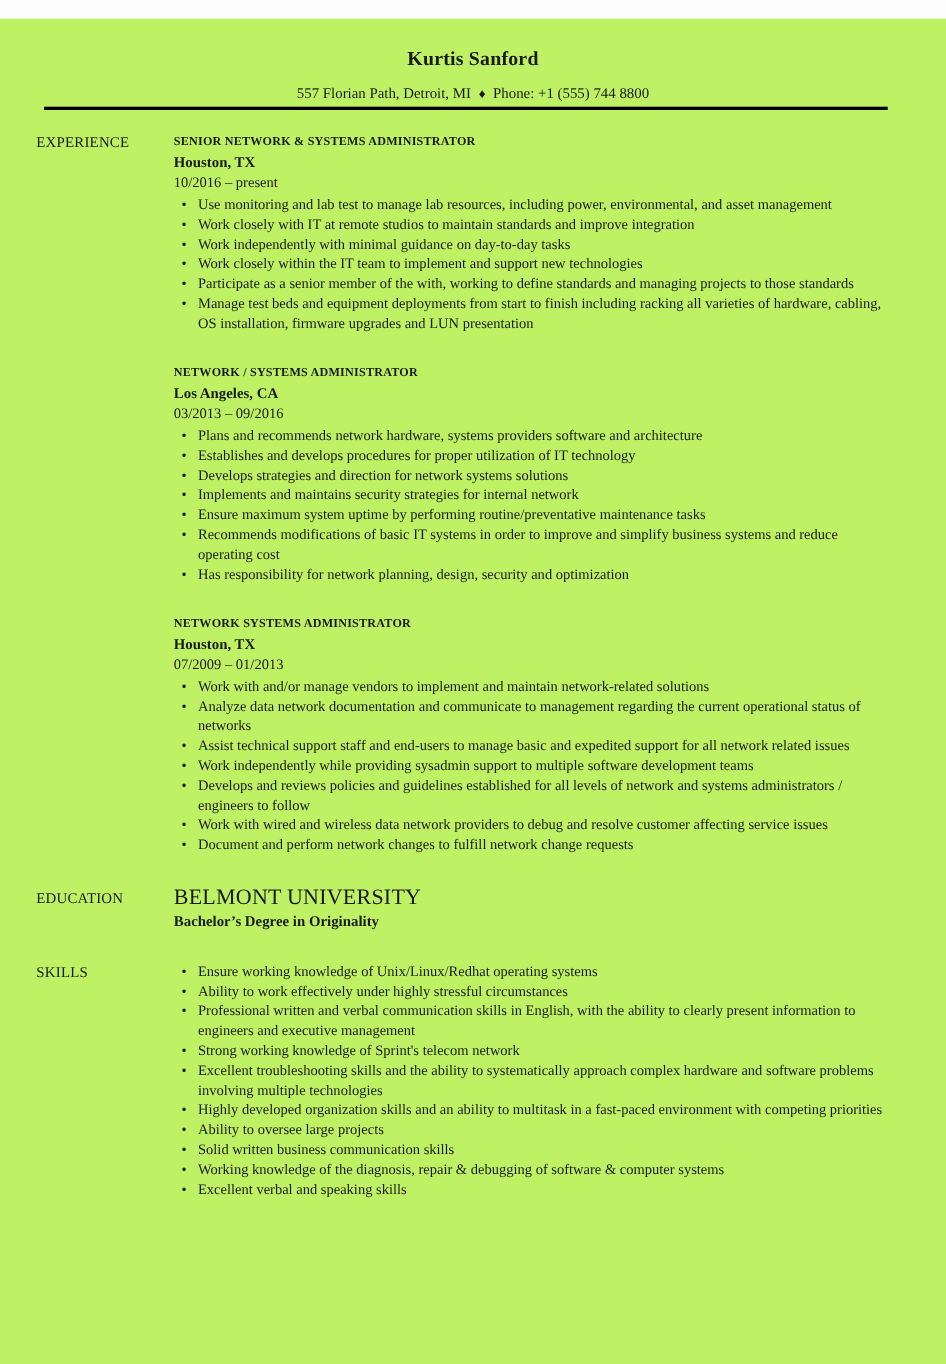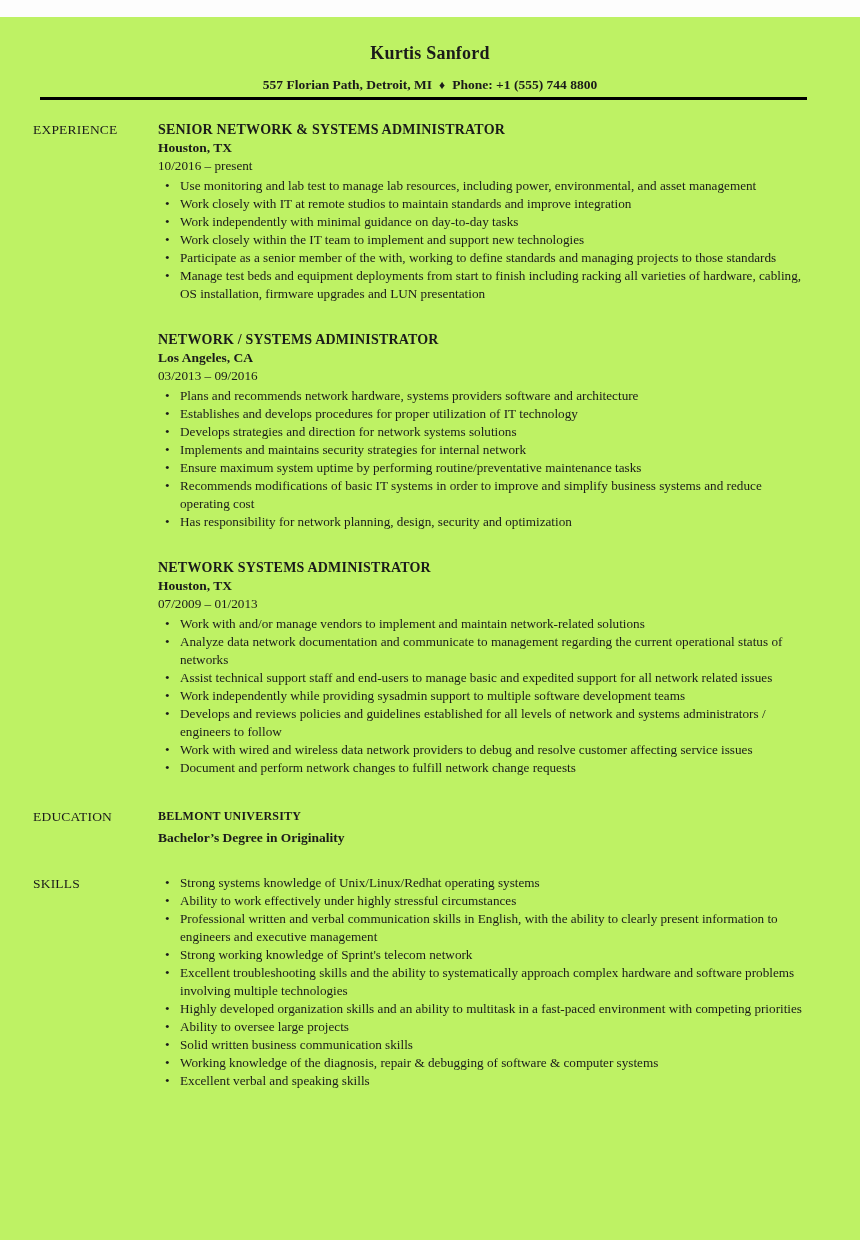--- a/index.html
+++ b/index.html
@@ -22,21 +22,21 @@
   .person-name {
     font-size: 18px;
     line-height: 20px;
     font-weight: bold;
     letter-spacing: 0.2px;
   }
   .contact {
     margin-top: 14px;
     font-size: 13.5px;
     line-height: 16px;
-    font-weight: bold;
+    font-weight: normal;
   }
   .contact .sep {
     display: inline-block;
     margin: 0 7px;
     font-size: 12px;
   }
   .rule {
     margin: 4px 53px 0 40px;
     height: 3px;
     background: #000;
@@ -54,21 +54,21 @@
     flex-shrink: 0;
     font-weight: normal;
     font-size: 13.5px;
     line-height: 19px;
     letter-spacing: 0.2px;
   }
   .content-col { flex: 1; min-width: 0; }
   
   .job + .job { margin-top: 27px; }
   .job-title {
-    font-size: 14px;
+    font-size: 11px;
     line-height: 19px;
     font-weight: bold;
     letter-spacing: 0.2px;
   }
   .job-location {
     font-size: 13.5px;
     line-height: 18px;
     font-weight: bold;
   }
   .job-dates {
@@ -87,23 +87,23 @@
     line-height: 18px;
   }
   ul.bullets li::before {
     content: "\2022";
     position: absolute;
     left: 7px;
     top: 0;
   }
   
   .edu-school {
-    font-size: 12px;
-    line-height: 19px;
-    font-weight: bold;
+    font-size: 20px;
+    line-height: 19px;
+    font-weight: normal;
     letter-spacing: 0.2px;
   }
   .edu-degree {
     margin-top: 2px;
     font-size: 13.5px;
     line-height: 19px;
     font-weight: bold;
   }
 </style>
 </head>
@@ -175,21 +175,21 @@
     <div class="content-col">
       <div class="edu-school">BELMONT UNIVERSITY</div>
       <div class="edu-degree">Bachelor’s Degree in Originality</div>
     </div>
   </section>
 
   <section class="row row-skills">
     <div class="label-col">SKILLS</div>
     <div class="content-col">
       <ul class="bullets" style="margin-top:0;">
-        <li>Strong systems knowledge of Unix/Linux/Redhat operating systems</li>
+        <li>Ensure working knowledge of Unix/Linux/Redhat operating systems</li>
         <li>Ability to work effectively under highly stressful circumstances</li>
         <li>Professional written and verbal communication skills in English, with the ability to clearly present information to engineers and executive management</li>
         <li>Strong working knowledge of Sprint's telecom network</li>
         <li>Excellent troubleshooting skills and the ability to systematically approach complex hardware and software problems involving multiple technologies</li>
         <li>Highly developed organization skills and an ability to multitask in a fast-paced environment with competing priorities</li>
         <li>Ability to oversee large projects</li>
         <li>Solid written business communication skills</li>
         <li>Working knowledge of the diagnosis, repair &amp; debugging of software &amp; computer systems</li>
         <li>Excellent verbal and speaking skills</li>
       </ul>

